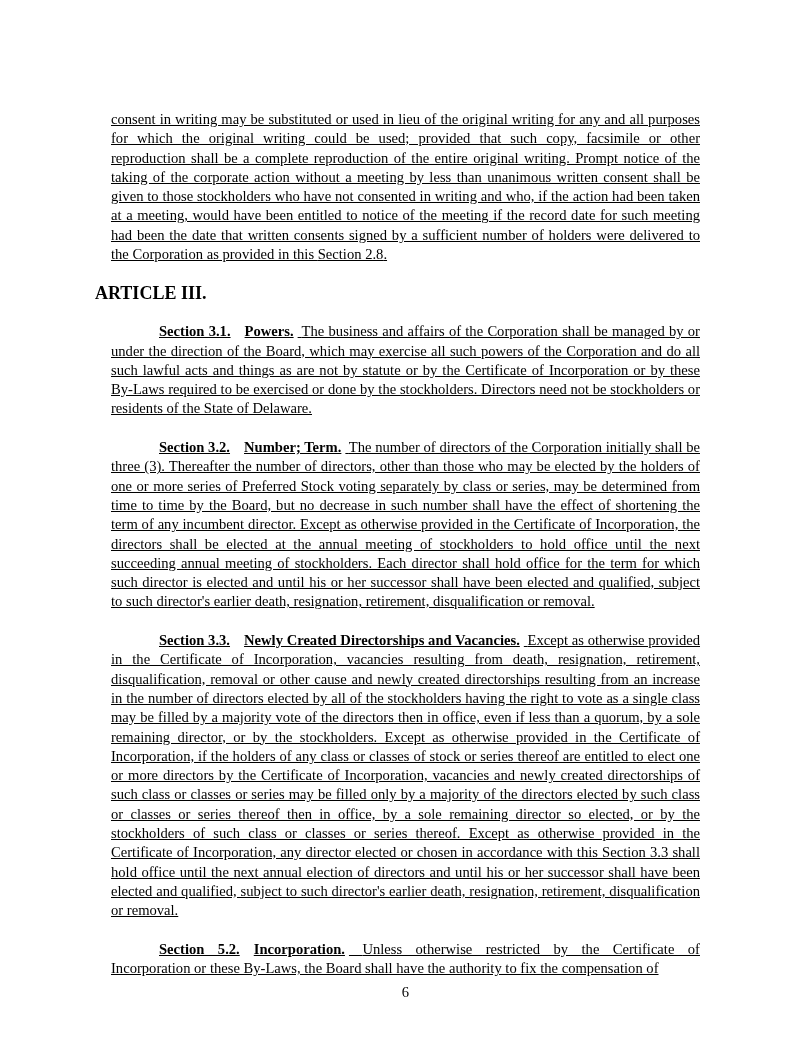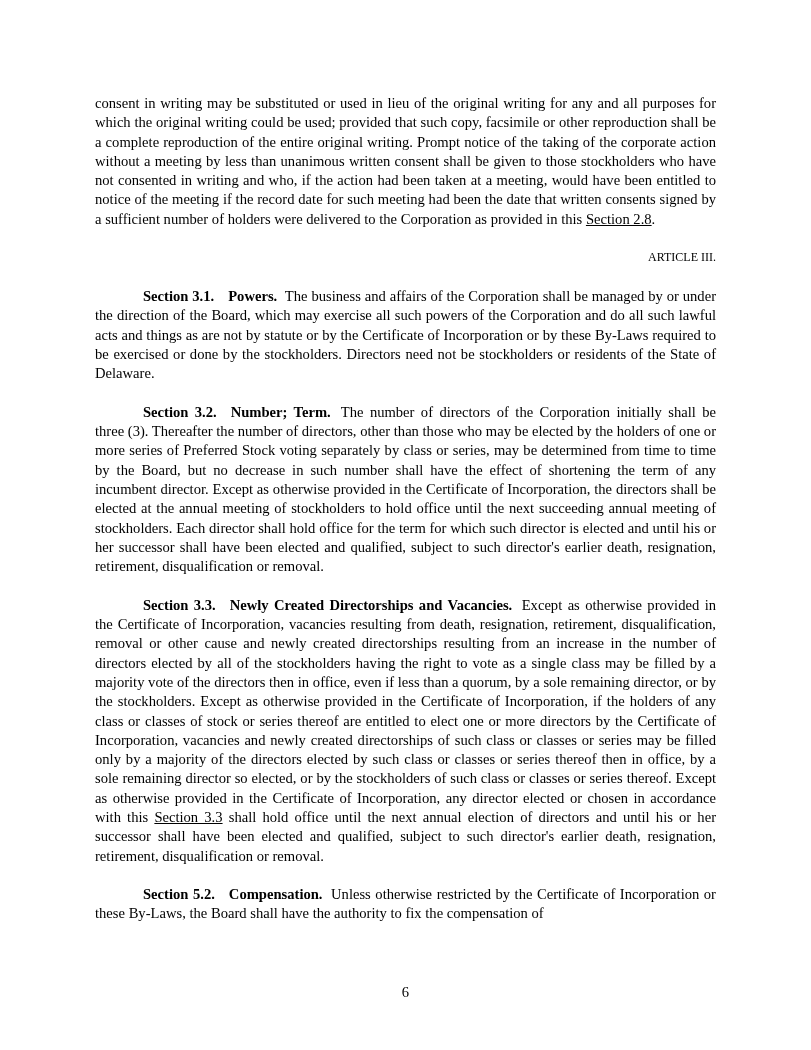--- a/index.html
+++ b/index.html
@@ -17,34 +17,35 @@
     }
     .page {
       position: absolute;
       left: 95px;
       top: 94px;
       width: 621px;
       font-size: 14.6px;
       line-height: 19.3px;
     }
     p {
-      margin: 0;
+      margin: 16px;
       text-align: justify;
+      text-decoration: underline;
     }
     .para + .para, .heading + .para {
       margin-top: 19.3px;
     }
     .para.indent {
       text-indent: 48px;
     }
     .heading {
       margin-top: 19.3px;
-      text-align: right;
-      font-weight: normal;
-      font-size: 12px;
+      text-align: left;
+      font-weight: bold;
+      font-size: 18px;
     }
     .heading div {
       line-height: 19.3px;
     }
     .sec-num, .sec-title {
       font-weight: bold;
     }
     .sec-num {
       margin-right: 14px;
     }
@@ -74,17 +75,17 @@
   <div class="heading">
     <div>ARTICLE III.</div>
   </div>
 
   <p class="para indent"><span class="sec-num">Section 3.1.</span><span class="sec-title">Powers.</span> <span>The business and affairs of the Corporation shall be managed by or under the direction of the Board, which may exercise all such powers of the Corporation and do all such lawful acts and things as are not by statute or by the Certificate of Incorporation or by these By-Laws required to be exercised or done by the stockholders. Directors need not be stockholders or residents of the State of Delaware.</span></p>
 
   <p class="para indent"><span class="sec-num">Section 3.2.</span><span class="sec-title">Number; Term.</span> <span>The number of directors of the Corporation initially shall be three (3). Thereafter the number of directors, other than those who may be elected by the holders of one or more series of Preferred Stock voting separately by class or series, may be determined from time to time by the Board, but no decrease in such number shall have the effect of shortening the term of any incumbent director. Except as otherwise provided in the Certificate of Incorporation, the directors shall be elected at the annual meeting of stockholders to hold office until the next succeeding annual meeting of stockholders. Each director shall hold office for the term for which such director is elected and until his or her successor shall have been elected and qualified, subject to such director's earlier death, resignation, retirement, disqualification or removal.</span></p>
 
   <p class="para indent"><span class="sec-num">Section 3.3.</span><span class="sec-title">Newly Created Directorships and Vacancies.</span> <span>Except as otherwise provided in the Certificate of Incorporation, vacancies resulting from death, resignation, retirement, disqualification, removal or other cause and newly created directorships resulting from an increase in the number of directors elected by all of the stockholders having the right to vote as a single class may be filled by a majority vote of the directors then in office, even if less than a quorum, by a sole remaining director, or by the stockholders. Except as otherwise provided in the Certificate of Incorporation, if the holders of any class or classes of stock or series thereof are entitled to elect one or more directors by the Certificate of Incorporation, vacancies and newly created directorships of such class or classes or series may be filled only by a majority of the directors elected by such class or classes or series thereof then in office, by a sole remaining director so elected, or by the stockholders of such class or classes or series thereof. Except as otherwise provided in the Certificate of Incorporation, any director elected or chosen in accordance with this </span><span class="xref">Section 3.3</span><span> shall hold office until the next annual election of directors and until his or her successor shall have been elected and qualified, subject to such director's earlier death, resignation, retirement, disqualification or removal.</span></p>
 
-  <p class="para indent"><span class="sec-num">Section 5.2.</span><span class="sec-title">Compensation.</span> <span>Unless otherwise restricted by the Certificate of Incorporation or these By-Laws, the Board shall have the authority to fix the compensation of</span></p>
+  <p class="para indent"><span class="sec-num">Section 5.2.</span><span class="sec-title">Incorporation.</span> <span>Unless otherwise restricted by the Certificate of Incorporation or these By-Laws, the Board shall have the authority to fix the compensation of</span></p>
 
 </div>
 
 <div class="page-number">6</div>
 
 </body></html>

